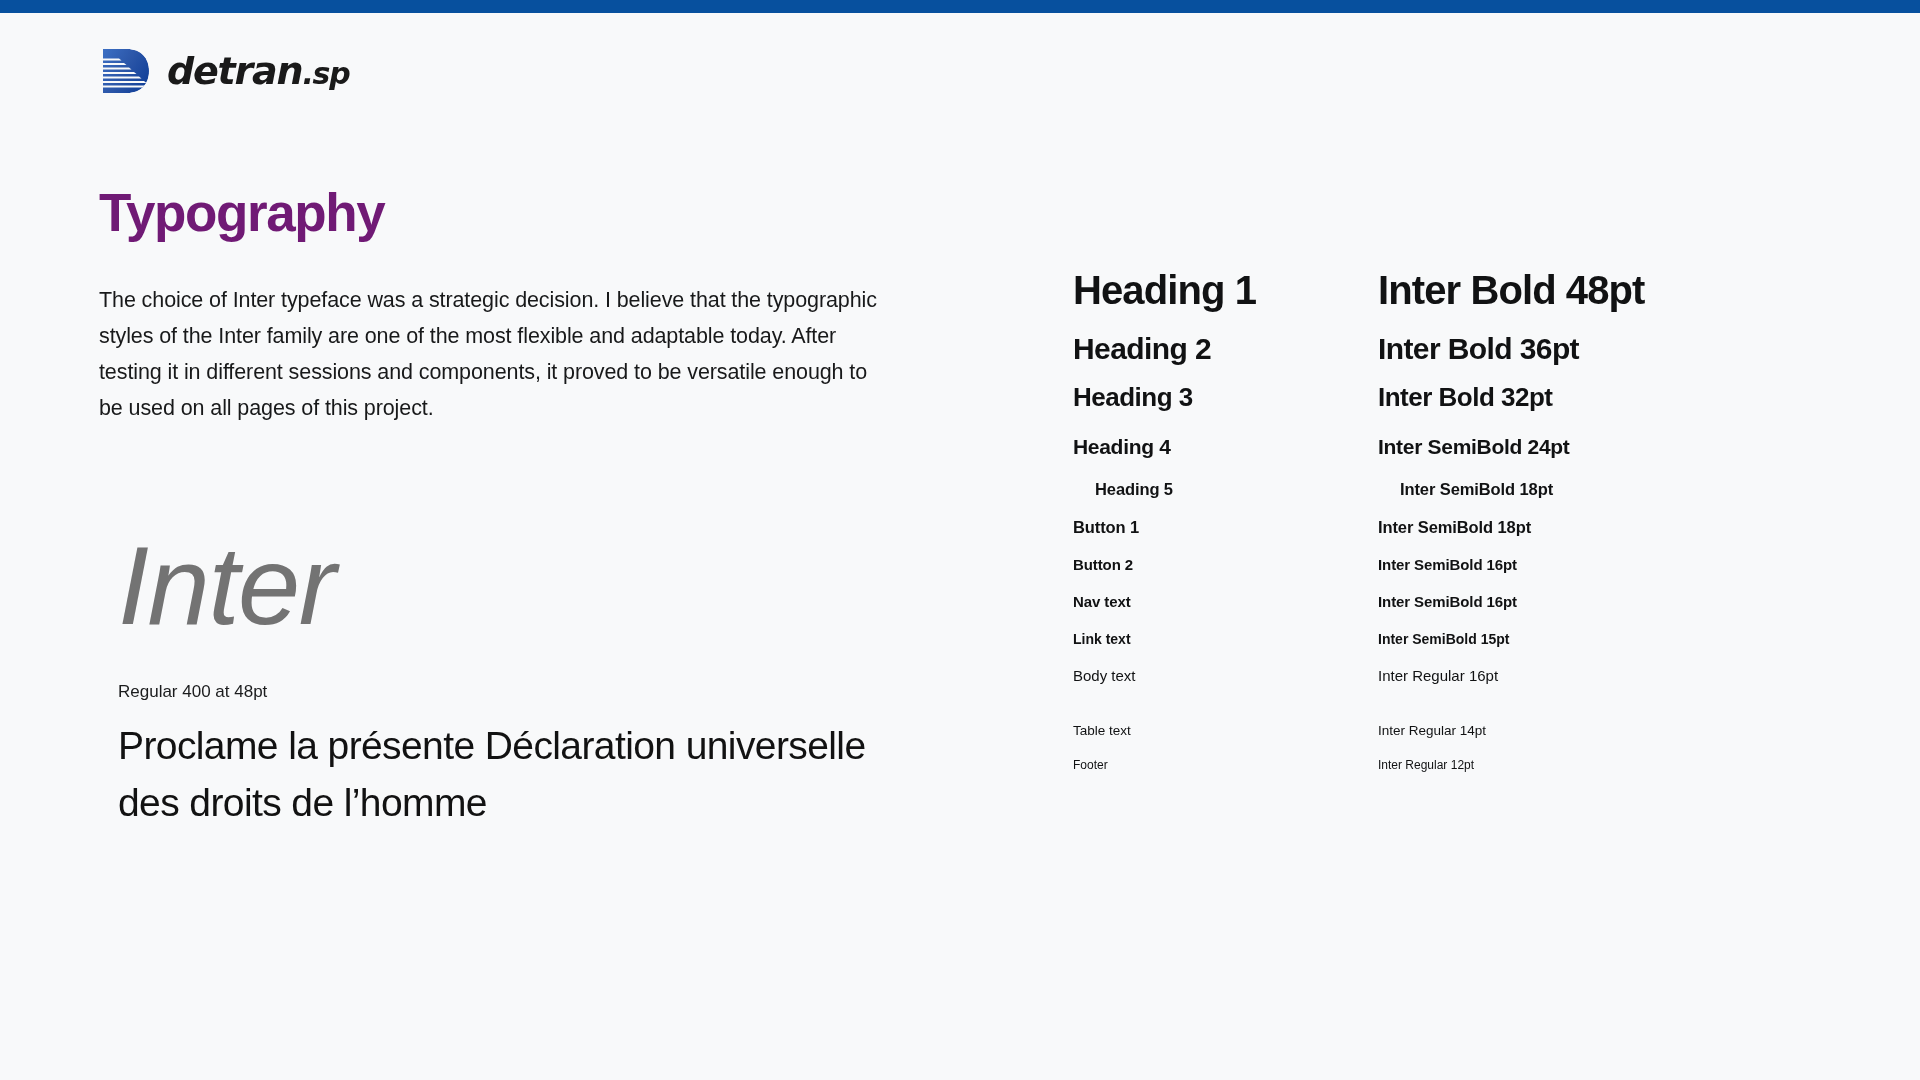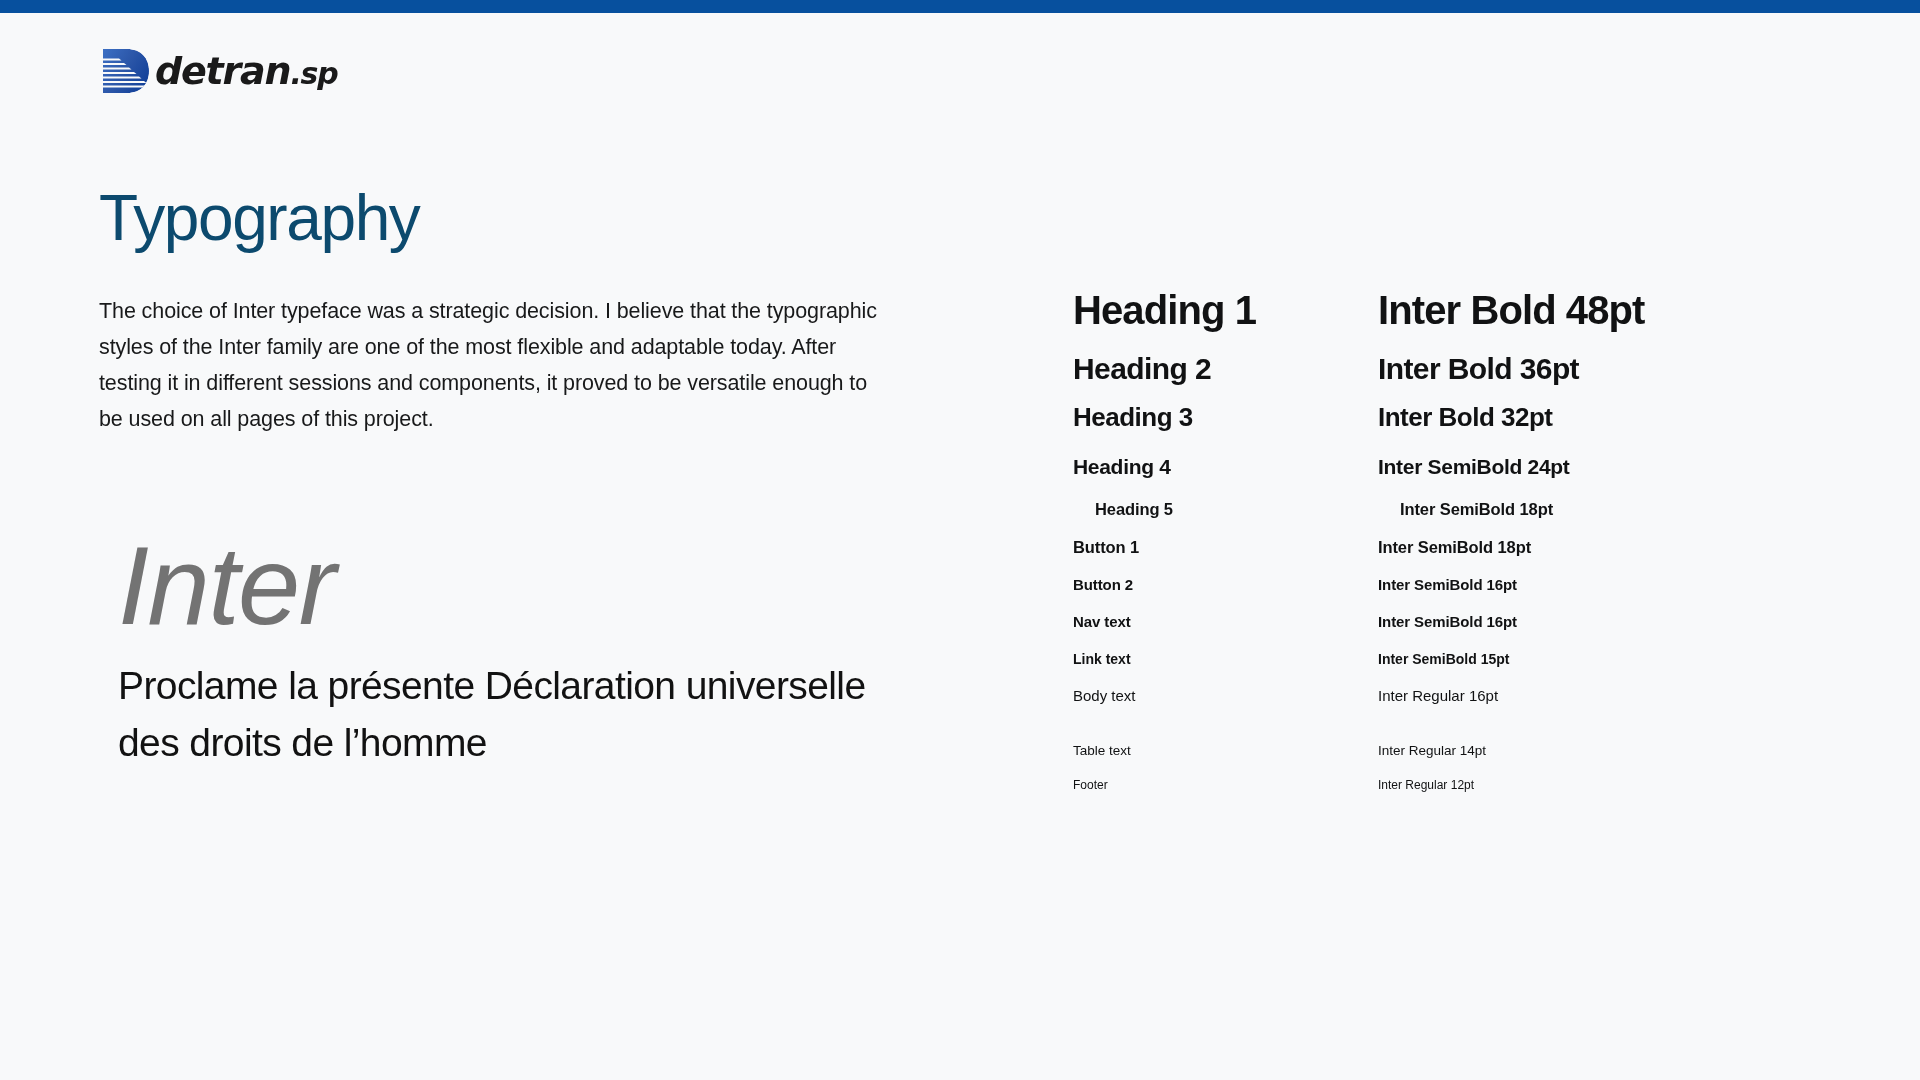--- a/index.html
+++ b/index.html
@@ -19,35 +19,35 @@
   
   .topbar {
     position:absolute; top:0; left:0;
     width:1920px; height:13px;
     background:#07509E;
   }
 
   
   .logo {
     position:absolute; left:99px; top:48px;
-    display:flex; align-items:center; gap:4px;
+    display:flex; align-items:center; gap:16px;
   }
   .logo-mark { width:52px; height:46px; display:block; }
   .logo-word {
     font-family:"DejaVu Sans", sans-serif;
     font-size:38px; font-weight:700; font-style:italic;
     color:#1A1A1A; letter-spacing:-1.2px; line-height:1;
     white-space:nowrap;
   }
   .logo-word .sp { font-size:30px; }
 
   
   .left-col { position:absolute; left:99px; top:185px; width:790px; }
   .page-title {
-    font-size:64px; font-weight:400; color:#0c4a6e;
+    font-size:53px; font-weight:700; color:#701a75;
     letter-spacing:-1.4px; line-height:1.05;
   }
   .intro {
     margin-top:41px;
     font-size:21.5px; line-height:36px; color:#18191A;
     width:780px; letter-spacing:-0.1px;
   }
 
   
   .specimen { position:absolute; left:118px; top:530px; width:900px; }
@@ -60,21 +60,21 @@
     font-size:17px; font-weight:400; color:#1B1C1D; letter-spacing:0px;
   }
   .specimen-sample {
     margin-top:15px;
     font-size:39px; font-weight:400; color:#121212;
     line-height:57px; letter-spacing:-0.6px; width:800px;
   }
 
   
   .scale {
-    position:absolute; left:1073px; top:288px;
+    position:absolute; left:1073px; top:268px;
     width:760px;
   }
   .scale-row {
     display:flex; align-items:baseline;
     width:100%;
   }
   .scale-name { width:305px; flex:0 0 305px; color:#111213; }
   .scale-spec { flex:1; color:#111213; }
 
   .r0 { margin-bottom:19px; }
@@ -157,20 +157,21 @@
     <span class="logo-word"><span>detran</span><span class="sp">.sp</span></span>
   </div>
 
   <div class="left-col">
     <h1 class="page-title">Typography</h1>
     <p class="intro">The choice of Inter typeface was a strategic decision. I believe that the typographic styles of the Inter family are one of the most flexible and adaptable today. After testing it in different sessions and components, it proved to be versatile enough to be used on all pages of this project.</p>
   </div>
 
   <div class="specimen">
     <div class="specimen-word">Inter</div>
+    <div class="specimen-caption">Regular 400 at 48pt</div>
     <div class="specimen-sample">Proclame la présente Déclaration universelle des droits de l’homme</div>
   </div>
 
   <div class="scale">
     <div class="scale-row r0">
       <div class="scale-name">Heading 1</div>
       <div class="scale-spec">Inter Bold 48pt</div>
     </div>
     <div class="scale-row r1">
       <div class="scale-name">Heading 2</div>

